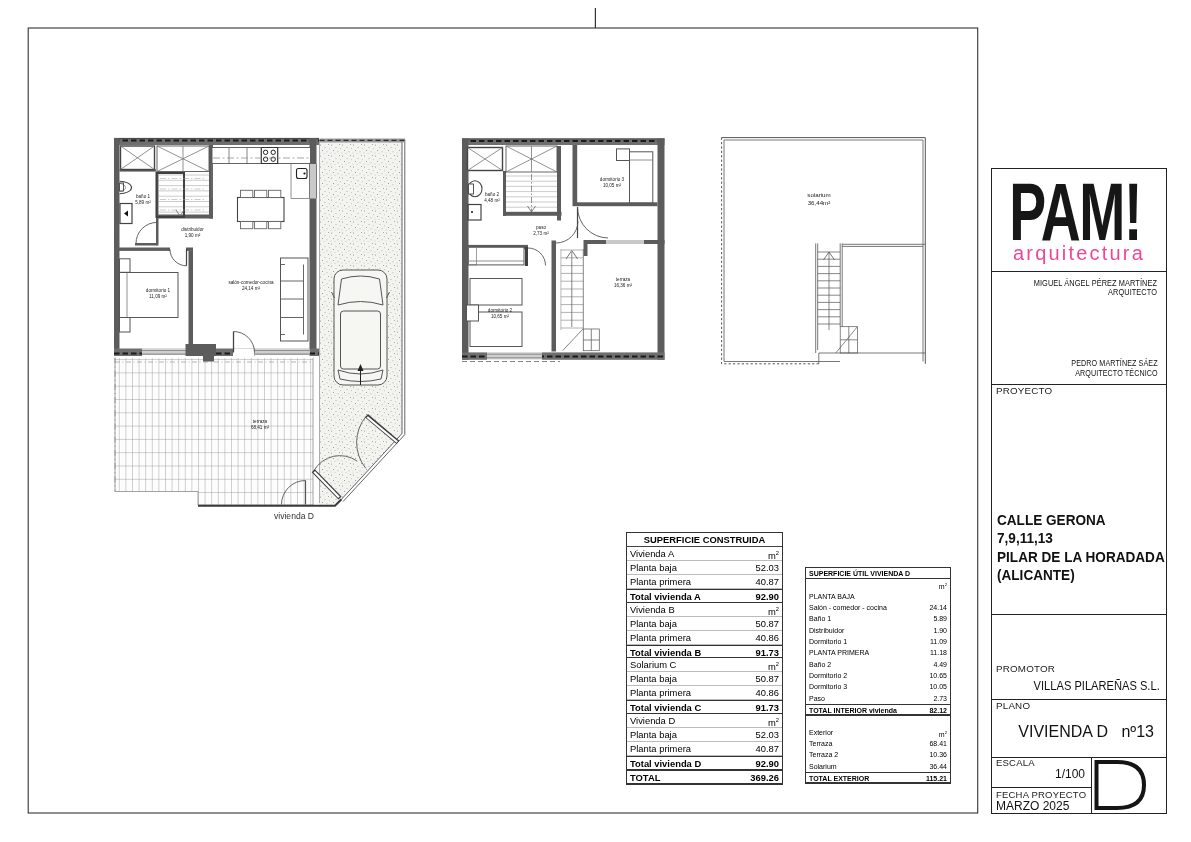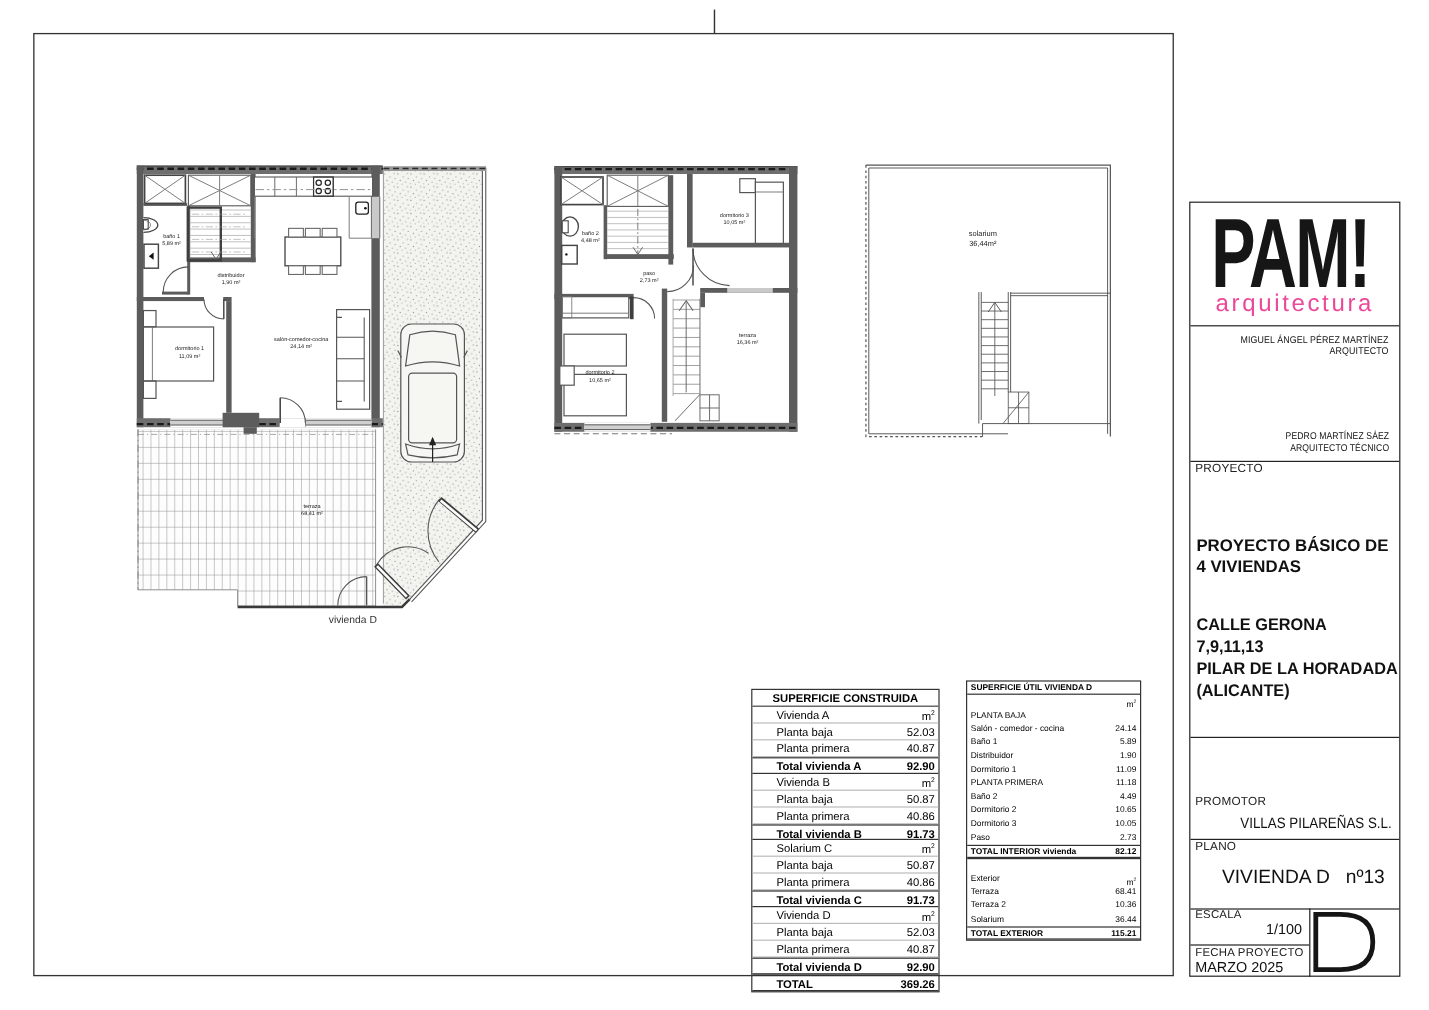--- a/index.html
+++ b/index.html
@@ -1,20 +1,20 @@
 <!DOCTYPE html>
 <html><head><meta charset="utf-8">
 <style>
 html,body{margin:0;padding:0;background:#fff;}
 .page{position:relative;width:1191px;height:842px;background:#fff;font-family:"Liberation Sans",sans-serif;overflow:hidden;}
 .abs{position:absolute;}
 
-.t1{position:absolute;left:626px;top:532px;width:155px;font-size:9.4px;color:#000;margin-top:42px;}
+.t1{position:absolute;left:626px;top:532px;width:155px;font-size:9.4px;color:#000;}
 .t1 .r{position:relative;height:13.95px;line-height:13.6px;border-bottom:0.8px solid #bbb;white-space:nowrap;box-sizing:border-box;}
-.t1 .r .l{position:absolute;left:20px;top:0;}
+.t1 .r .l{position:absolute;left:3px;top:0;}
 .t1 .r .v{position:absolute;right:3px;top:0;}
 .t1 .hd{font-weight:bold;text-align:center;border-bottom:1px solid #444;}
 .t1 .tot{font-weight:bold;border-top:1px solid #333;border-bottom:1px solid #333;}
 .t2{position:absolute;left:805px;top:567px;width:144px;font-size:7px;color:#000;}
 .t2 .r{position:relative;height:11.33px;line-height:11px;white-space:nowrap;box-sizing:border-box;}
 .t2 .r .l{position:absolute;left:3px;top:0;}
 .t2 .r .v{position:absolute;right:3px;top:0;}
 .t2 .tot{font-weight:bold;border-top:1px solid #333;border-bottom:1px solid #333;}
 sup{font-size:0.6em;}
 
@@ -399,21 +399,20 @@
       </div>
 </div>
 <div class="tb">
 <div style="position:absolute;left:-11px;top:14px;width:100%;text-align:center;font-weight:bold;font-size:82px;line-height:57px;letter-spacing:-2px;color:#161616;transform:scaleX(0.675);">PAM!</div>
 <div style="position:absolute;left:0;top:73px;width:100%;text-align:center;font-size:20px;letter-spacing:2.2px;color:#ec4899;">arquitectura</div>
 <div class="sect" style="top:102px;"></div>
 <div style="position:absolute;right:8.5px;top:109.5px;text-align:right;font-size:8.2px;letter-spacing:0.1px;line-height:9.3px;white-space:nowrap;transform:scaleX(0.9);transform-origin:right top;">MIGUEL ÁNGEL PÉREZ MARTÍNEZ<br>ARQUITECTO</div>
 <div style="position:absolute;right:8.5px;top:189.5px;text-align:right;font-size:8.2px;letter-spacing:0.1px;line-height:10.3px;white-space:nowrap;transform:scaleX(0.875);transform-origin:right top;">PEDRO MARTÍNEZ SÁEZ<br>ARQUITECTO TÉCNICO</div>
 <div class="sect" style="top:215px;"></div>
 <div class="lab" style="left:4px;top:216px;">PROYECTO</div>
-<div style="position:absolute;left:5px;top:276px;font-size:14px;font-weight:bold;line-height:18px;white-space:nowrap;">PROYECTO BÁSICO DE<br>4 VIVIENDAS</div>
 <div style="position:absolute;left:5px;top:342px;font-size:14px;font-weight:bold;line-height:18.3px;white-space:nowrap;transform:scaleX(0.97);transform-origin:left top;">CALLE GERONA<br>7,9,11,13<br>PILAR DE LA HORADADA<br>(ALICANTE)</div>
 <div class="sect" style="top:445px;"></div>
 <div class="lab" style="left:4px;top:446px;margin-top:48px;">PROMOTOR</div>
 <div style="position:absolute;right:6px;top:510px;font-size:12.5px;white-space:nowrap;transform:scaleX(0.89);transform-origin:right top;">VILLAS PILAREÑAS S.L.</div>
 <div class="sect" style="top:530px;"></div>
 <div class="lab" style="left:4px;top:531px;">PLANO</div>
 <div style="position:absolute;right:12px;top:554px;font-size:16px;">VIVIENDA D&nbsp;&nbsp;&nbsp;nº13</div>
 <div class="sect" style="top:587.7px;"></div>
 <div style="position:absolute;left:99px;top:587.7px;width:77px;height:57.3px;border-left:1.2px solid #222;"></div>
 <div class="lab" style="left:4px;top:588px;font-size:9.5px;">ESCALA</div>

